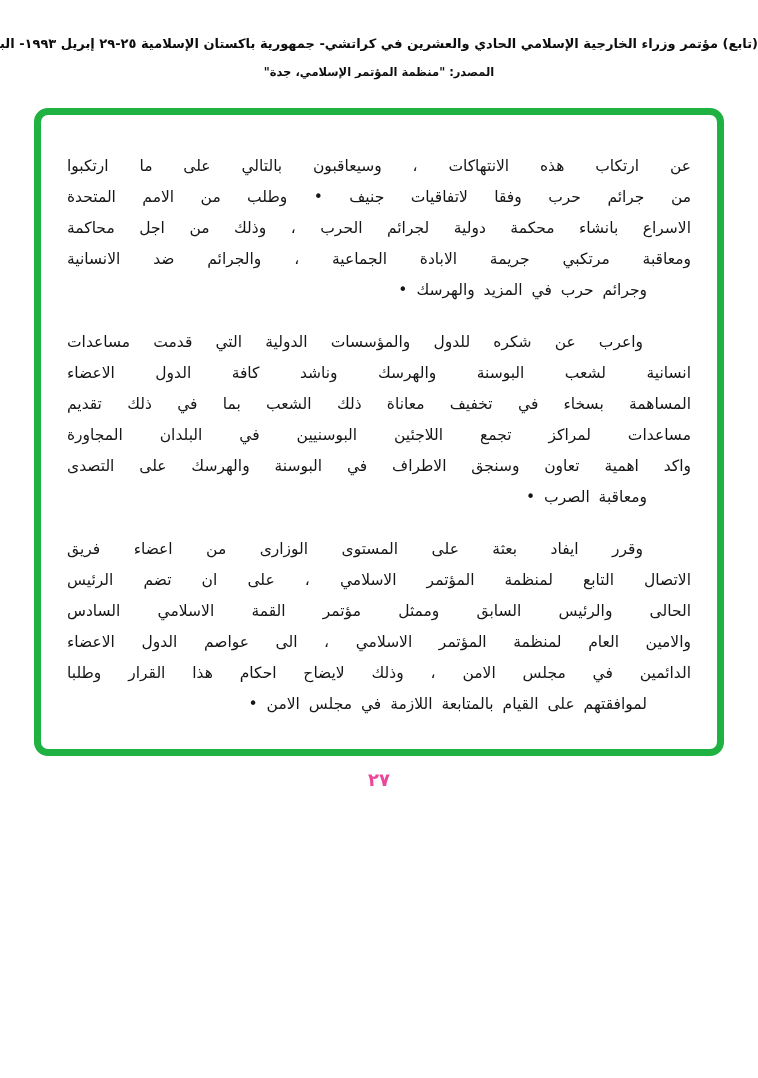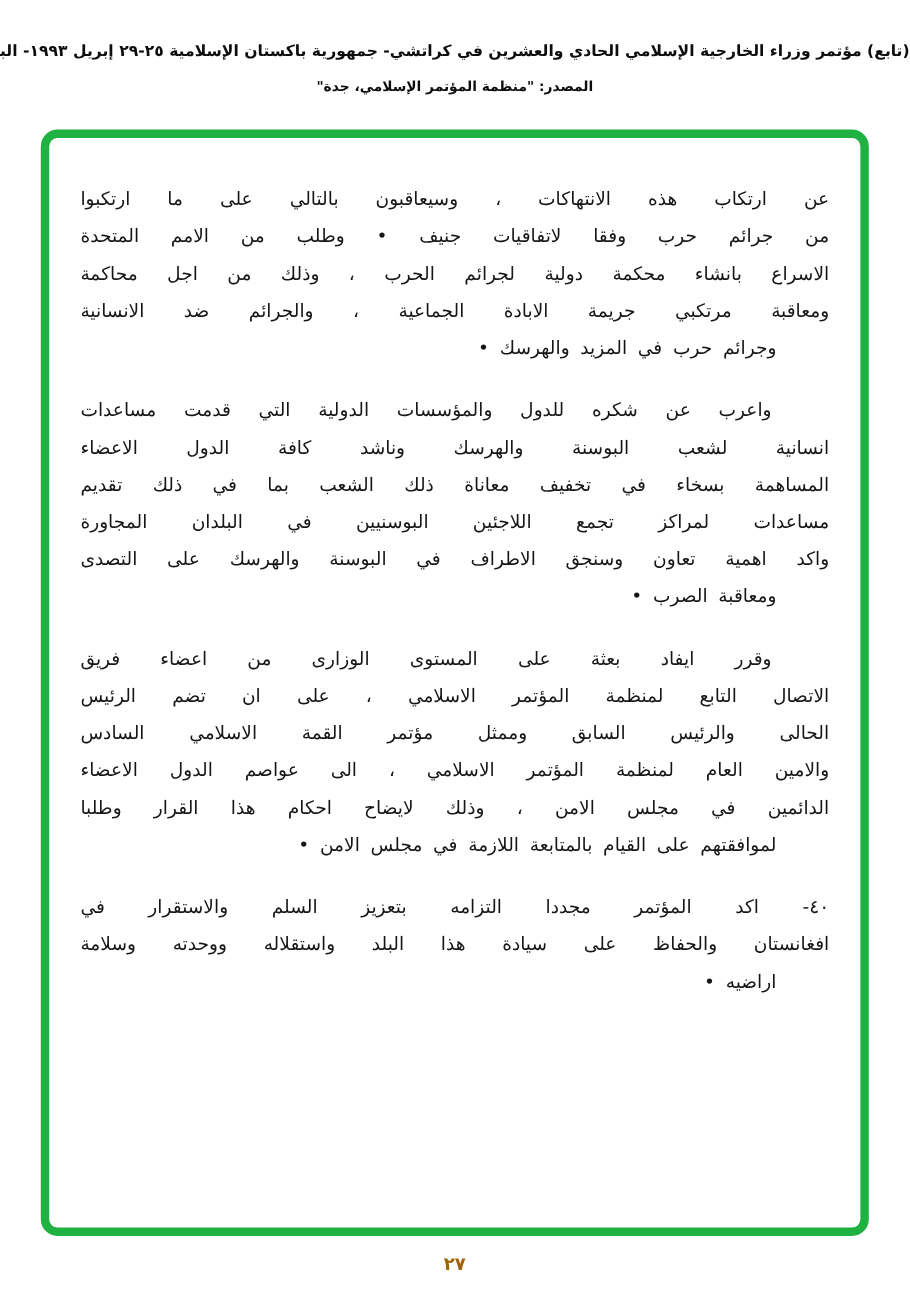--- a/index.html
+++ b/index.html
@@ -29,21 +29,21 @@
   }
   .header-source {
     font-size: 11.5px;
     font-weight: bold;
     line-height: 16px;
     margin-top: 10px;
   }
   .content-box {
     box-sizing: border-box;
     width: 690px;
-    height: 922px;
+    height: 648px;
     margin: 28px auto 0 auto;
     border: 7px solid #1FB141; 
     border-radius: 14px;
     padding: 36px 26px 0 26px;
     background: #ffffff;
   }
   .doc-body {
     direction: rtl;
     color: #161616;
   }
@@ -65,23 +65,23 @@
   .line.last {
     text-align-last: right;
     -moz-text-align-last: right;
     padding-right: 44px;
   }
   .page-footer {
     text-align: center;
     margin-top: 13px;
   }
   .page-number {
-    font-size: 15px;
+    font-size: 18px;
     font-weight: bold;
-    color: #a16207;
+    color: #ec4899;
   }
 </style>
 </head>
 <body>
 
 <div class="page">
 
   <div class="page-header">
     <div class="header-title">(تابع) مؤتمر وزراء الخارجية الإسلامي الحادي والعشرين في كراتشي- جمهورية باكستان الإسلامية ٢٥-٢٩ إبريل ١٩٩٣- البيان الختامي</div>
     <div class="header-source">المصدر: "منظمة المؤتمر الإسلامي، جدة"</div>
@@ -106,25 +106,20 @@
           <div class="line last">ومعاقبة الصرب •</div>
         </div>
         <div class="para indent">
           <div class="line">وقرر ايفاد بعثة على المستوى الوزارى من اعضاء فريق</div>
           <div class="line">الاتصال التابع لمنظمة المؤتمر الاسلامي ، على ان تضم الرئيس</div>
           <div class="line">الحالى والرئيس السابق وممثل مؤتمر القمة الاسلامي السادس</div>
           <div class="line">والامين العام لمنظمة المؤتمر الاسلامي ، الى عواصم الدول الاعضاء</div>
           <div class="line">الدائمين في مجلس الامن ، وذلك لايضاح احكام هذا القرار وطلبا</div>
           <div class="line last">لموافقتهم على القيام بالمتابعة اللازمة في مجلس الامن •</div>
         </div>
-        <div class="para">
-          <div class="line">٤٠- اكد المؤتمر مجددا التزامه بتعزيز السلم والاستقرار في</div>
-          <div class="line">افغانستان والحفاظ على سيادة هذا البلد واستقلاله ووحدته وسلامة</div>
-          <div class="line last">اراضيه •</div>
-        </div>
       </div>
   </div>
 
   <div class="page-footer">
     <span class="page-number">٢٧</span>
   </div>
 
 </div>
 
 </body></html>

